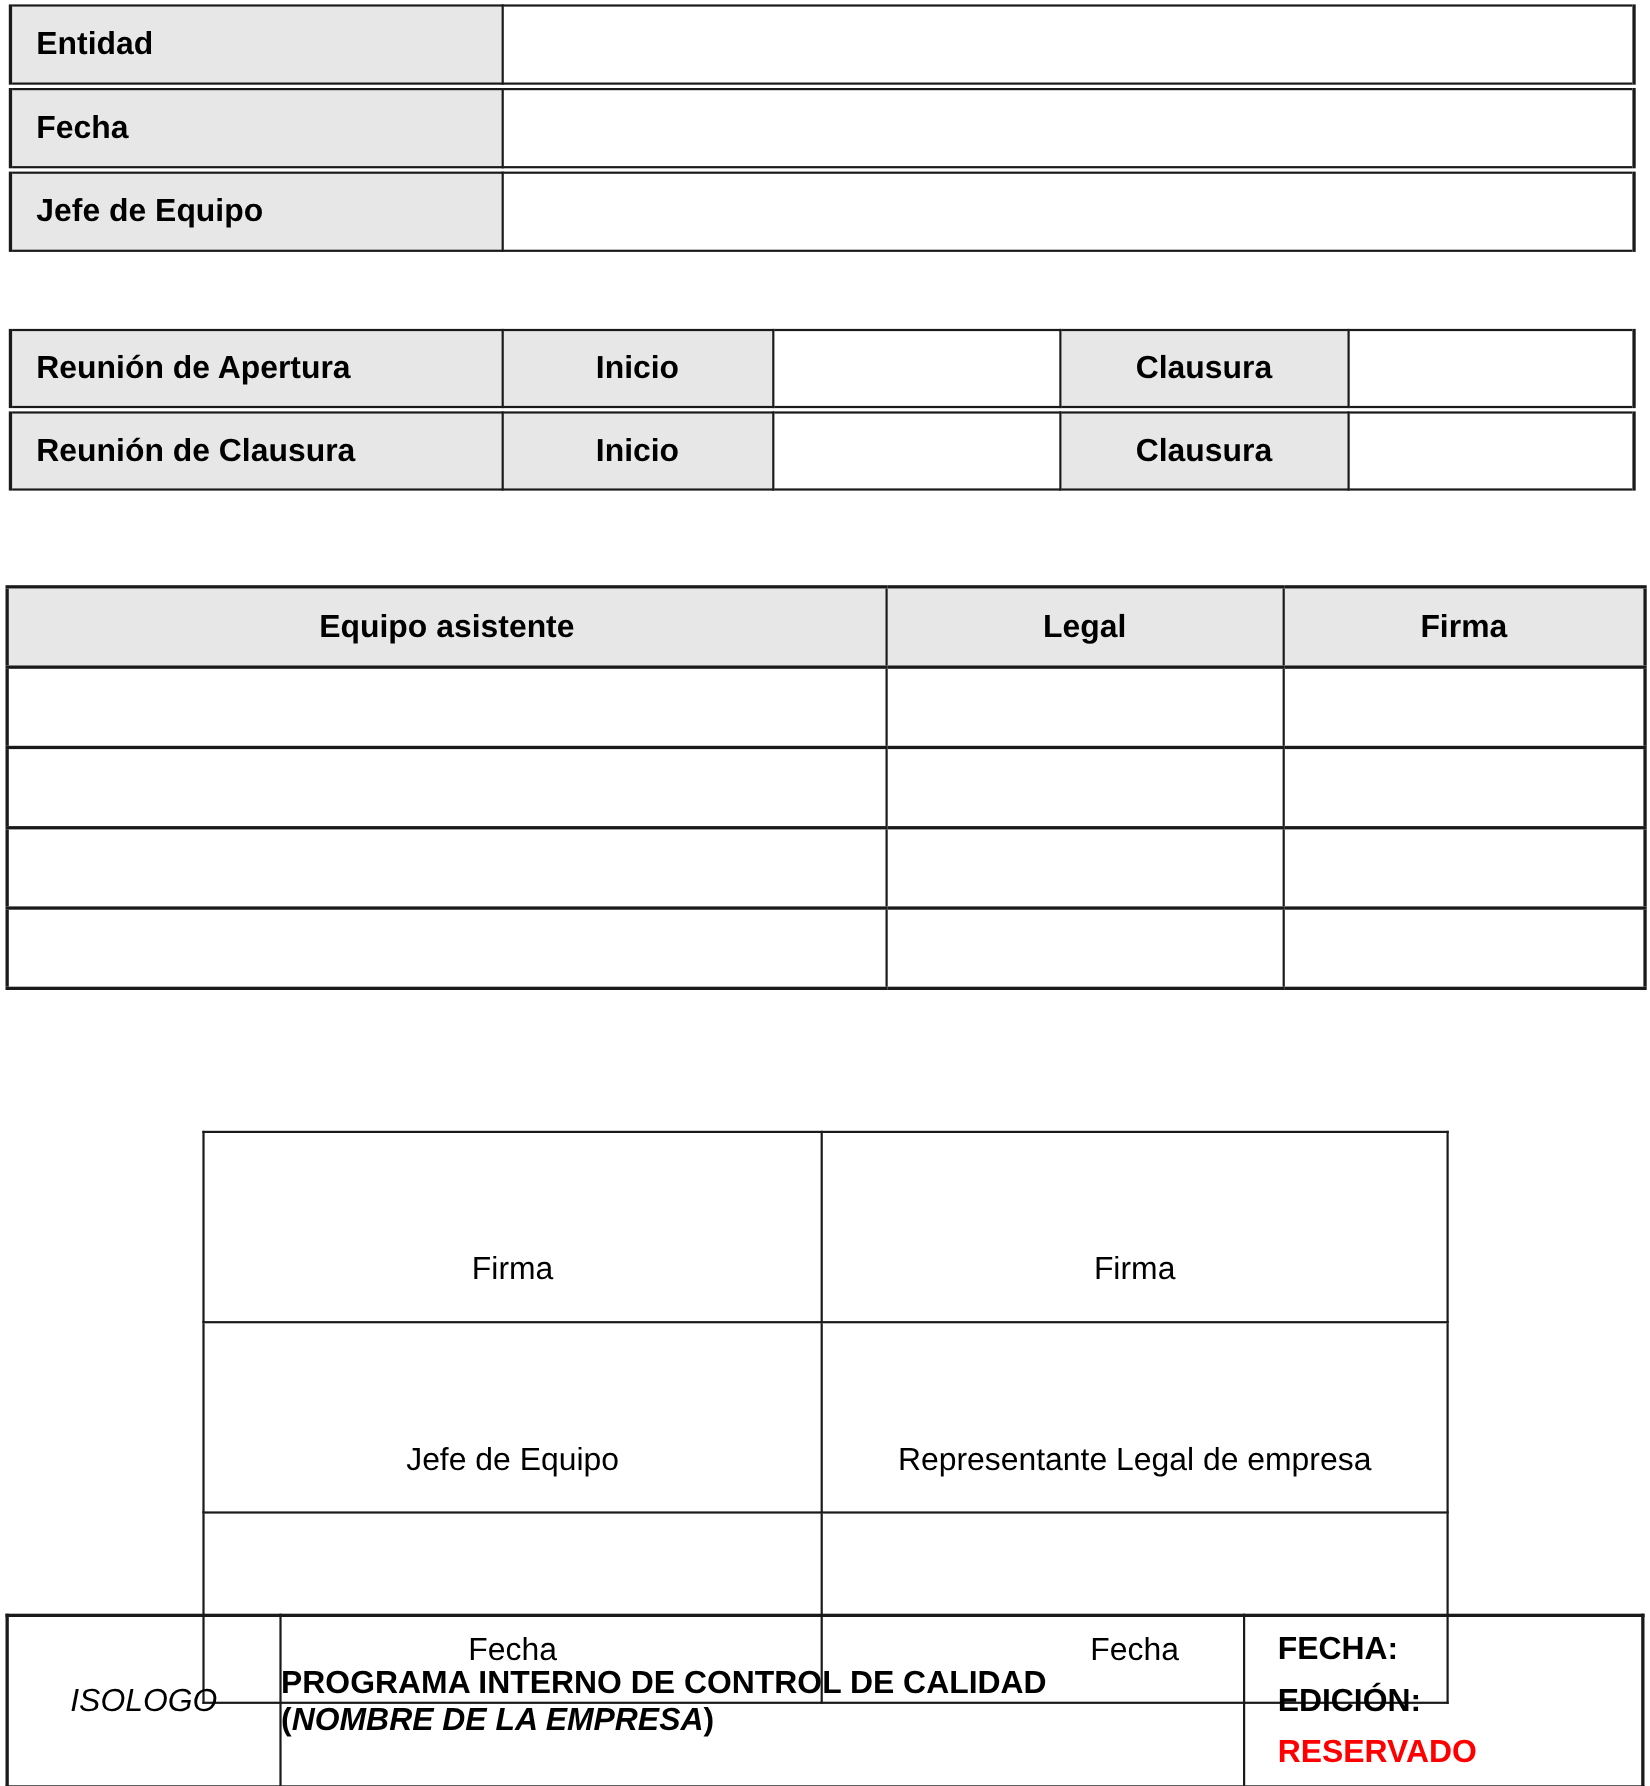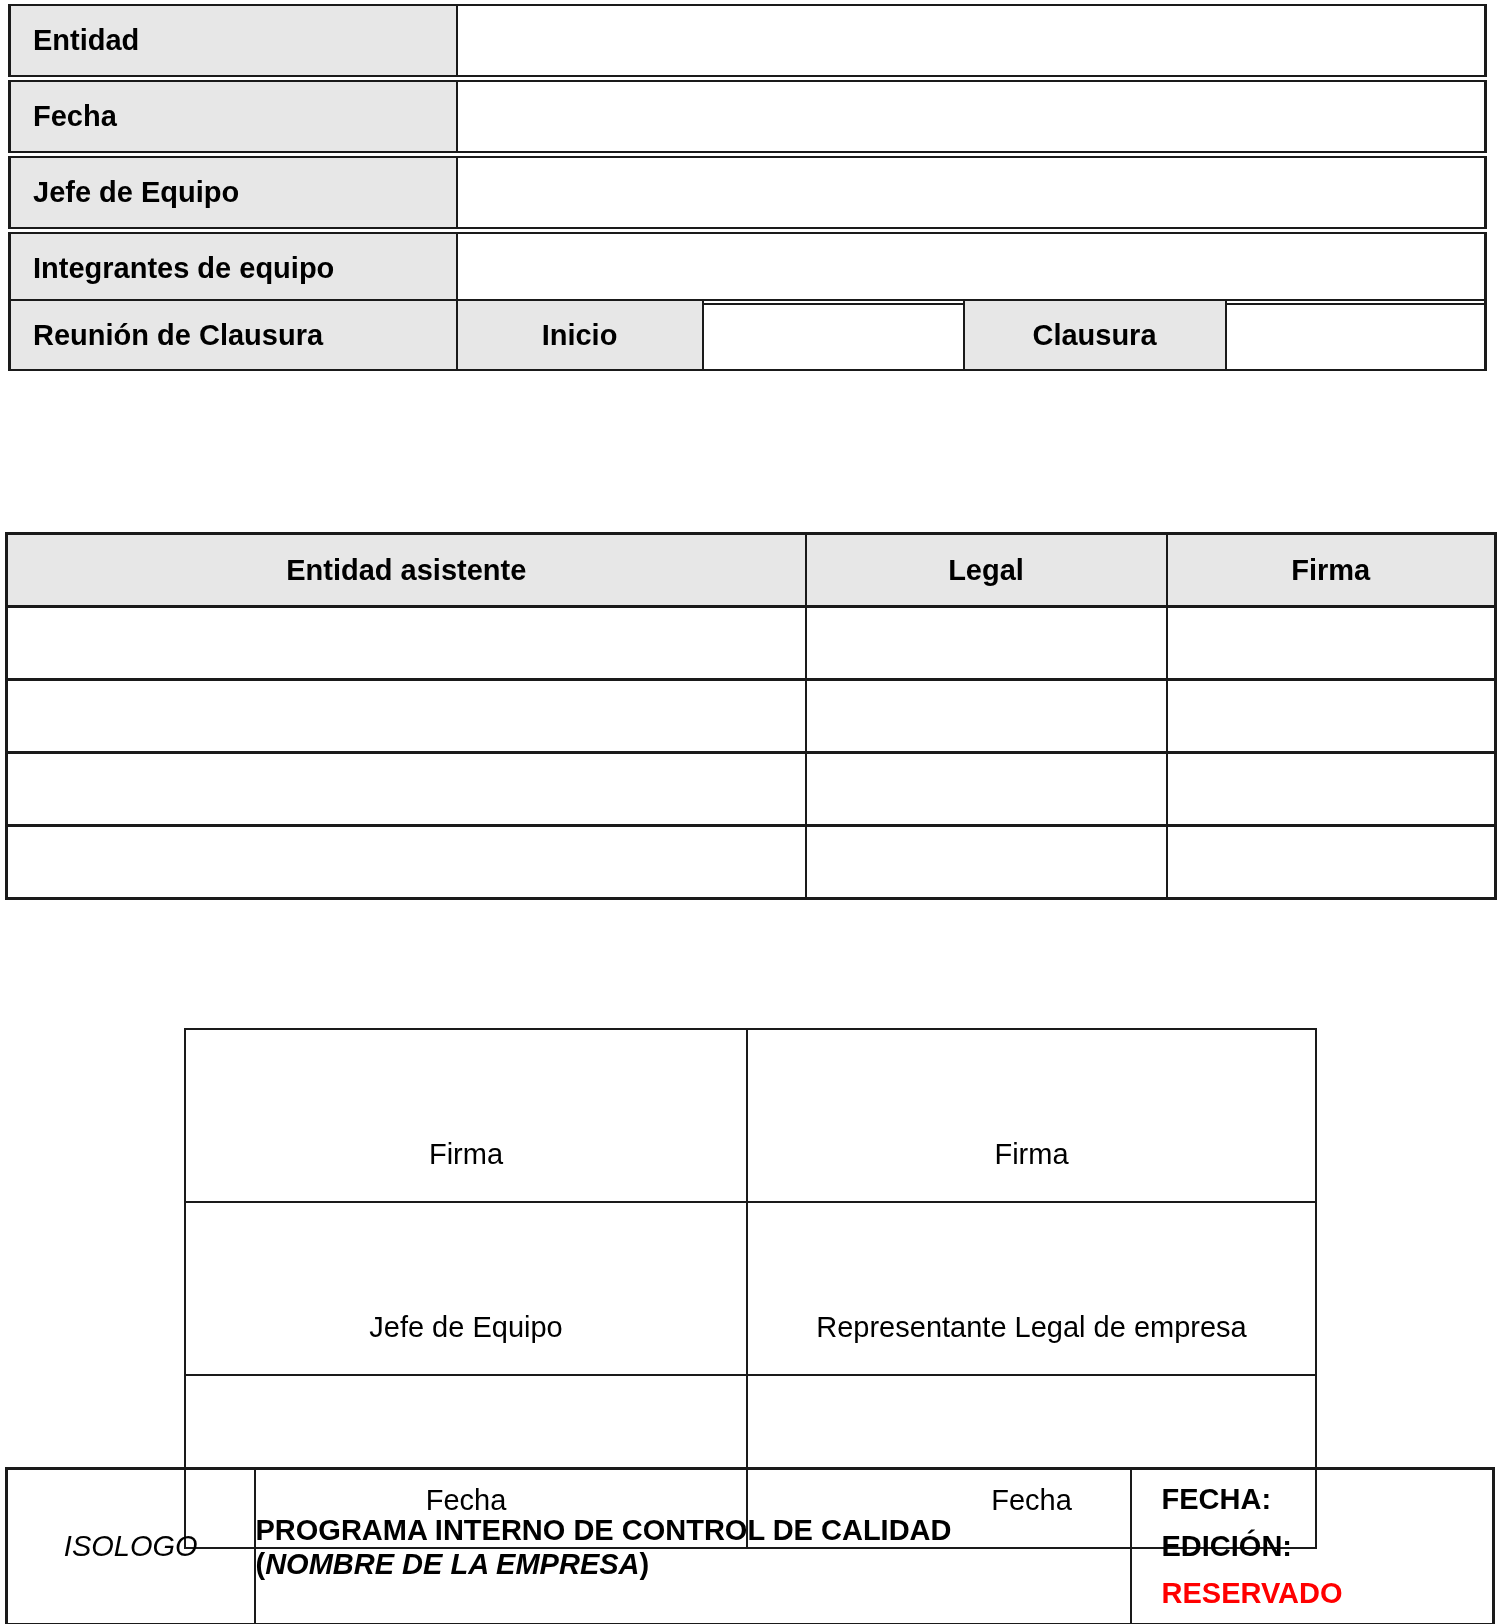--- a/index.html
+++ b/index.html
@@ -82,67 +82,73 @@
         <col>
       </colgroup>
     <tbody>
         <tr>
       <td class="grey lbl">Jefe de Equipo</td>
       <td></td>
     </tr>
   </tbody>
     </table>
 
-  <table class="row-tbl">
-    <colgroup>
-        <col style="width:447px">
-        <col>
-      </colgroup>
-    <tbody>
-        <tr>
-      <td class="grey lbl">Integrantes de equipo</td>
-      <td></td>
-    </tr>
-  </tbody>
-    </table>
 </div>
 
 <div class="sec" style="top:299px; left:8px;">
-
 
   <table class="row-tbl">
     <colgroup>
         <col style="width:447px">
         <col style="width:246px">
         <col style="width:261px">
         <col style="width:262px">
         <col>
       </colgroup>
     <tbody>
         <tr>
+      <td class="grey lbl" style="height:68px">Reunión de Apertura</td>
+      <td class="grey hctr" style="height:68px">Inicio</td>
+      <td style="height:68px"></td>
+      <td class="grey hctr" style="height:68px">Clausura</td>
+      <td style="height:68px"></td>
+    </tr>
+  </tbody>
+    </table>
+
+  <table class="row-tbl">
+    <colgroup>
+        <col style="width:447px">
+        <col style="width:246px">
+        <col style="width:261px">
+        <col style="width:262px">
+        <col>
+      </colgroup>
+    <tbody>
+        <tr>
       <td class="grey lbl" style="height:68px">Reunión de Clausura</td>
       <td class="grey hctr" style="height:68px">Inicio</td>
       <td style="height:68px"></td>
       <td class="grey hctr" style="height:68px">Clausura</td>
       <td style="height:68px"></td>
     </tr>
   </tbody>
     </table>
 </div>
 
 <div class="sec" style="top:532px; left:5px;">
   <table id="attendees-table">
     <colgroup>
         <col style="width:799px">
         <col style="width:361px">
         <col>
       </colgroup>
     <tbody>
         <tr>
-      <td class="grey hctr hdr">Entidad asistente</td>
+      <td class="grey hctr hdr">Equipo asistente</td>
       <td class="grey hctr hdr">Legal</td>
       <td class="grey hctr hdr">Firma</td>
     </tr>
     <tr>
       <td class="cell"></td>
       <td class="cell"></td>
       <td class="cell"></td>
     </tr>
     <tr>
       <td class="cell"></td>

